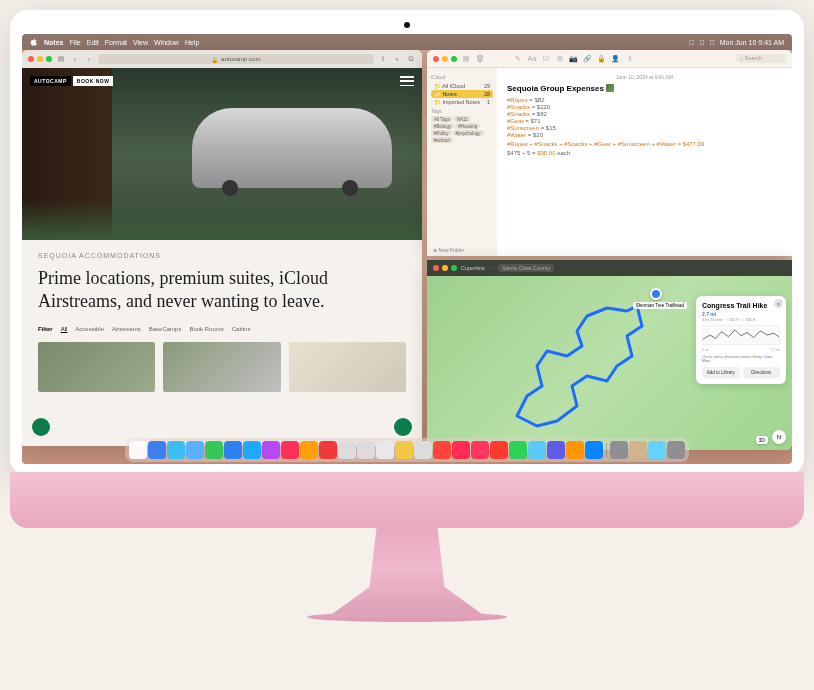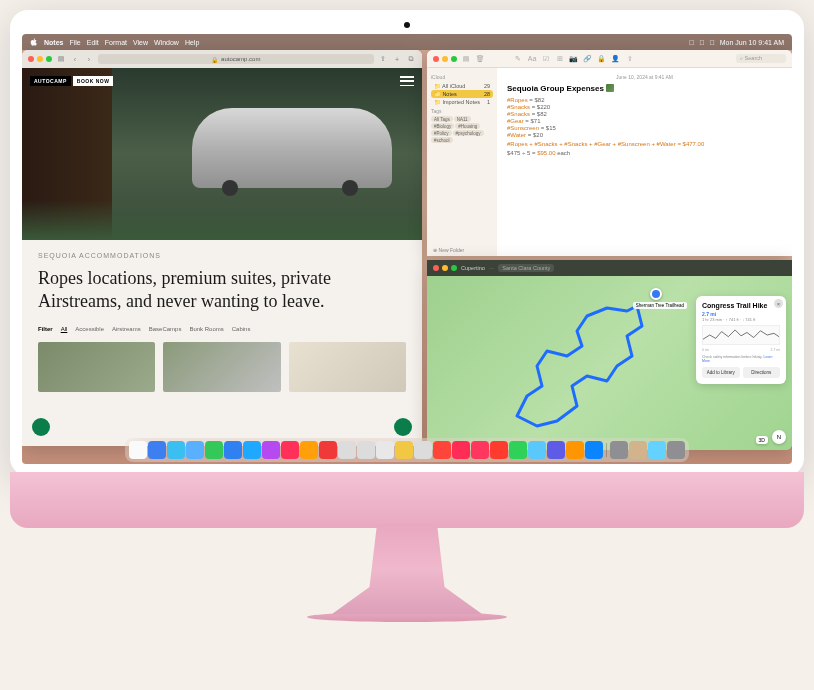--- a/index.html
+++ b/index.html
@@ -168,21 +168,21 @@
               <span>BOOK NOW</span>
             </div>
             <div class="hero-menu">
                 <span></span>
                 <span></span>
                 <span></span>
               </div>
           </div>
           <div class="safari-body">
             <div class="safari-eyebrow">SEQUOIA ACCOMMODATIONS</div>
-            <div class="safari-headline">Ropes locations, premium suites, private Airstreams, and never wanting to leave.</div>
+            <div class="safari-headline">Prime locations, premium suites, iCloud Airstreams, and never wanting to leave.</div>
             <div class="safari-filter">
               <span class="lbl">Filter</span>
               <span class="active">All</span>
               <span>Accessible</span>
               <span>Airstreams</span>
               <span>BaseCamps</span>
               <span>Bunk Rooms</span>
               <span>Cabins</span>
             </div>
             <div class="safari-cards">

